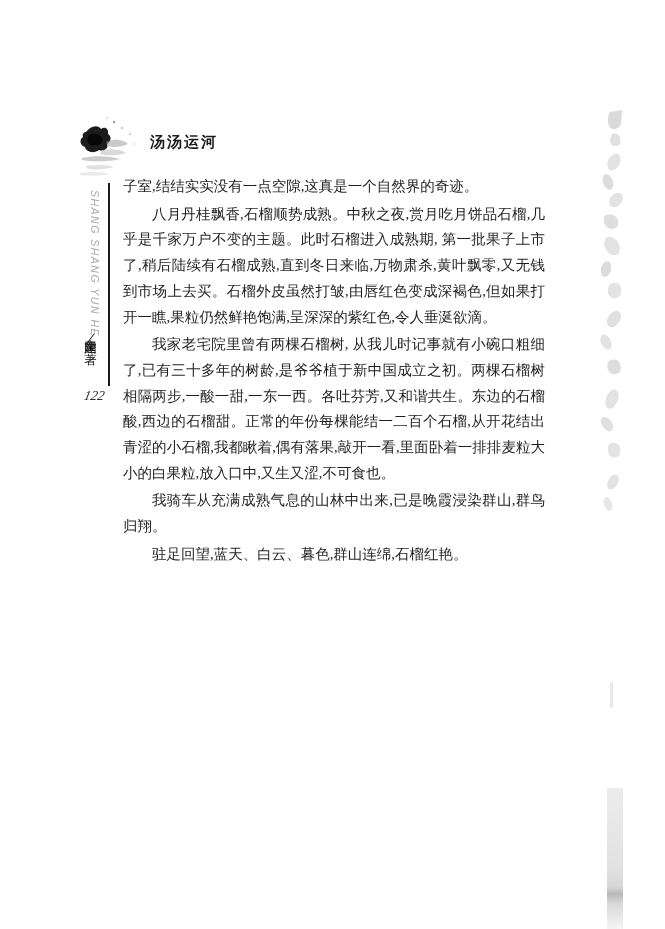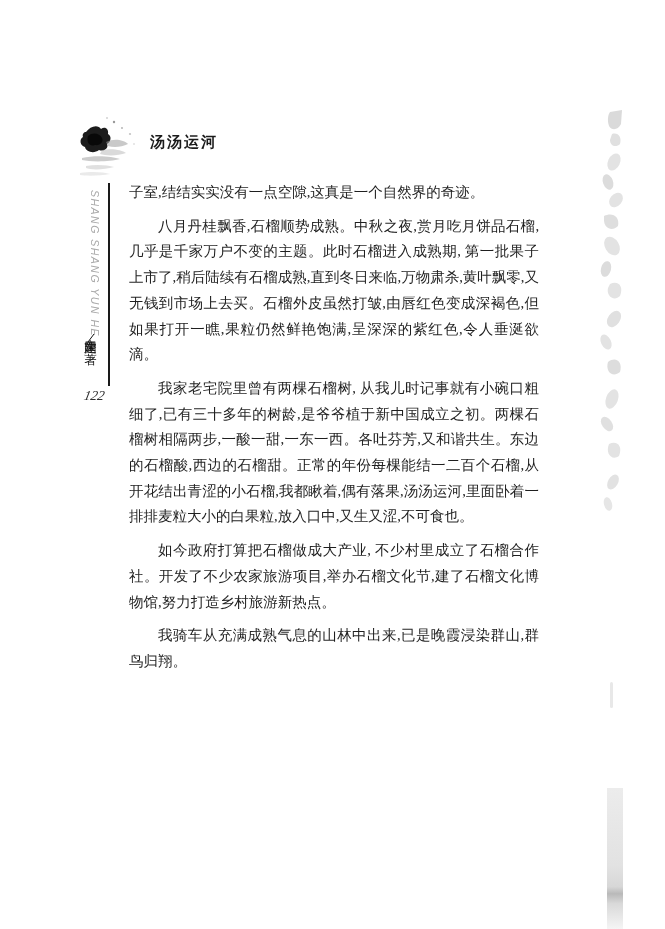--- a/index.html
+++ b/index.html
@@ -90,21 +90,21 @@
     position: absolute;
     left: 121px;
     top: 172px;
     width: 426px;
     font-size: 14.5px;
     line-height: 25.7px;
     color: #1f1f1f;
     text-align: justify;
   }
   .body-text p {
-    margin: 8px;
+    margin: 2px;
     text-indent: 2em;
   }
   .body-text p.no-indent {
     text-indent: 0;
   }
 
   
   .decor-strip {
     position: absolute;
     left: 596px;
@@ -160,23 +160,23 @@
       <svg width="10" height="10" viewBox="0 0 10 10" style="position:absolute;left:0;top:0;">
           <line x1="8" y1="1" x2="2" y2="9" stroke="#111" stroke-width="1"></line>
         </svg>
     </span><span>著</span>
   </div>
   <div class="side-pagenum">122</div>
 
   <div class="body-text">
     <p class="no-indent">子室,结结实实没有一点空隙,这真是一个自然界的奇迹。</p>
     <p>八月丹桂飘香,石榴顺势成熟。中秋之夜,赏月吃月饼品石榴,几乎是千家万户不变的主题。此时石榴进入成熟期, 第一批果子上市了,稍后陆续有石榴成熟,直到冬日来临,万物肃杀,黄叶飘零,又无钱到市场上去买。石榴外皮虽然打皱,由唇红色变成深褐色,但如果打开一瞧,果粒仍然鲜艳饱满,呈深深的紫红色,令人垂涎欲滴。</p>
-    <p>我家老宅院里曾有两棵石榴树, 从我儿时记事就有小碗口粗细了,已有三十多年的树龄,是爷爷植于新中国成立之初。两棵石榴树相隔两步,一酸一甜,一东一西。各吐芬芳,又和谐共生。东边的石榴酸,西边的石榴甜。正常的年份每棵能结一二百个石榴,从开花结出青涩的小石榴,我都瞅着,偶有落果,汤汤运河,里面卧着一排排麦粒大小的白果粒,放入口中,又生又涩,不可食也。</p>
-    <p>如今政府打算把石榴做成大产业, 不少村里成立了石榴合作社。开发了不少农家旅游项目,举办石榴文化节,建了石榴文化博物馆,努力打造乡村旅游新热点。</p>
+    <p>我家老宅院里曾有两棵石榴树, 从我儿时记事就有小碗口粗细了,已有三十多年的树龄,是爷爷植于新中国成立之初。两棵石榴树相隔两步,一酸一甜,一东一西。各吐芬芳,又和谐共生。东边的石榴酸,西边的石榴甜。正常的年份每棵能结一二百个石榴,从开花结出青涩的小石榴,我都瞅着,偶有落果,敲开一看,里面卧着一排排麦粒大小的白果粒,放入口中,又生又涩,不可食也。</p>
     <p>我骑车从充满成熟气息的山林中出来,已是晚霞浸染群山,群鸟归翔。</p>
+    <p>驻足回望,蓝天、白云、暮色,群山连绵,石榴红艳。</p>
   </div>
 
   <svg class="decor-strip" viewBox="0 0 30 620" xmlns="http://www.w3.org/2000/svg">
     <g fill="#e3e3e3">
       <path d="M14 8 L26 6 L25 20 C22 26 16 27 13 22 C11 16 12 11 14 8 Z" fill="#dadada"></path>
       <path d="M16 30 C22 28 26 33 24 40 C20 44 14 42 14 36 Z" fill="#e0e0e0"></path>
       <ellipse cx="18" cy="58" rx="6" ry="9" transform="rotate(25 18 58)"></ellipse>
       <ellipse cx="12" cy="78" rx="5" ry="8" transform="rotate(-20 12 78)" fill="#dcdcdc"></ellipse>
       <ellipse cx="20" cy="96" rx="6" ry="8" transform="rotate(40 20 96)"></ellipse>
       <path d="M8 112 C16 108 24 112 22 122 C16 128 8 124 8 116 Z" fill="#dedede"></path>

